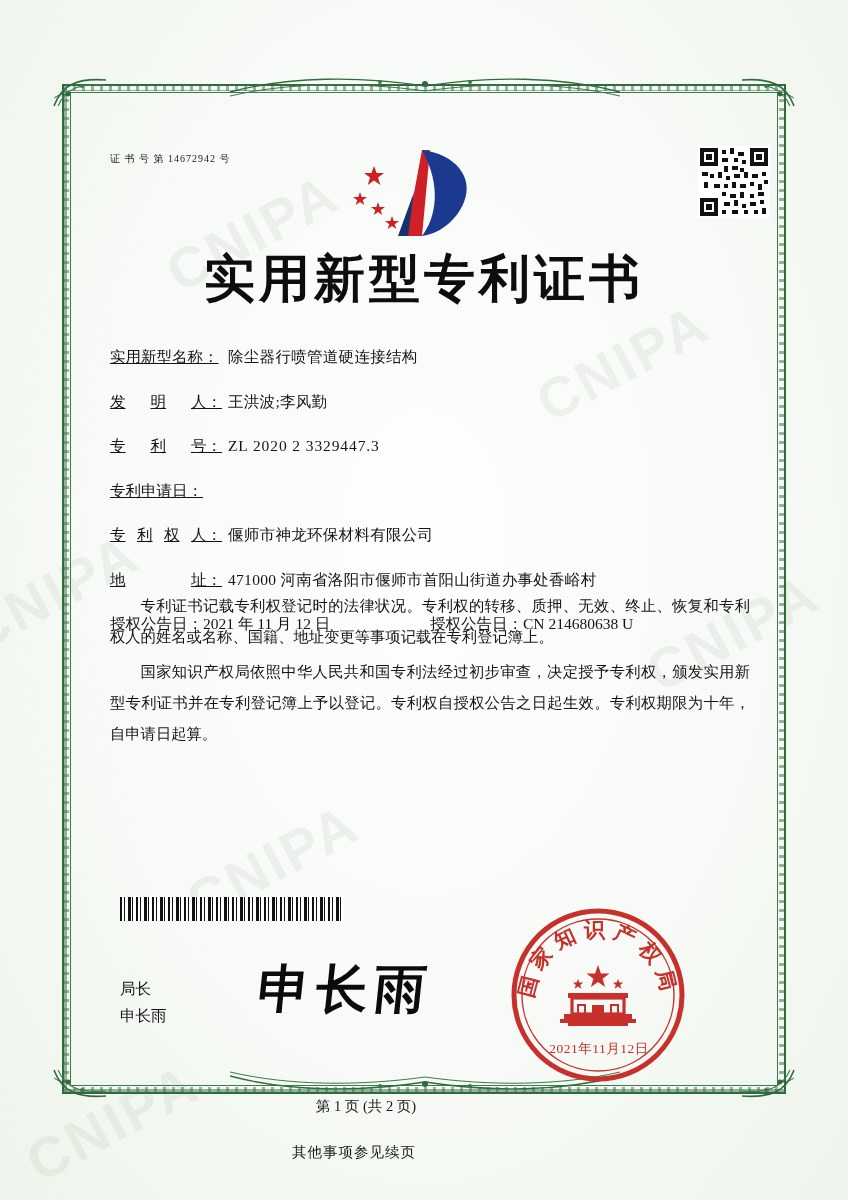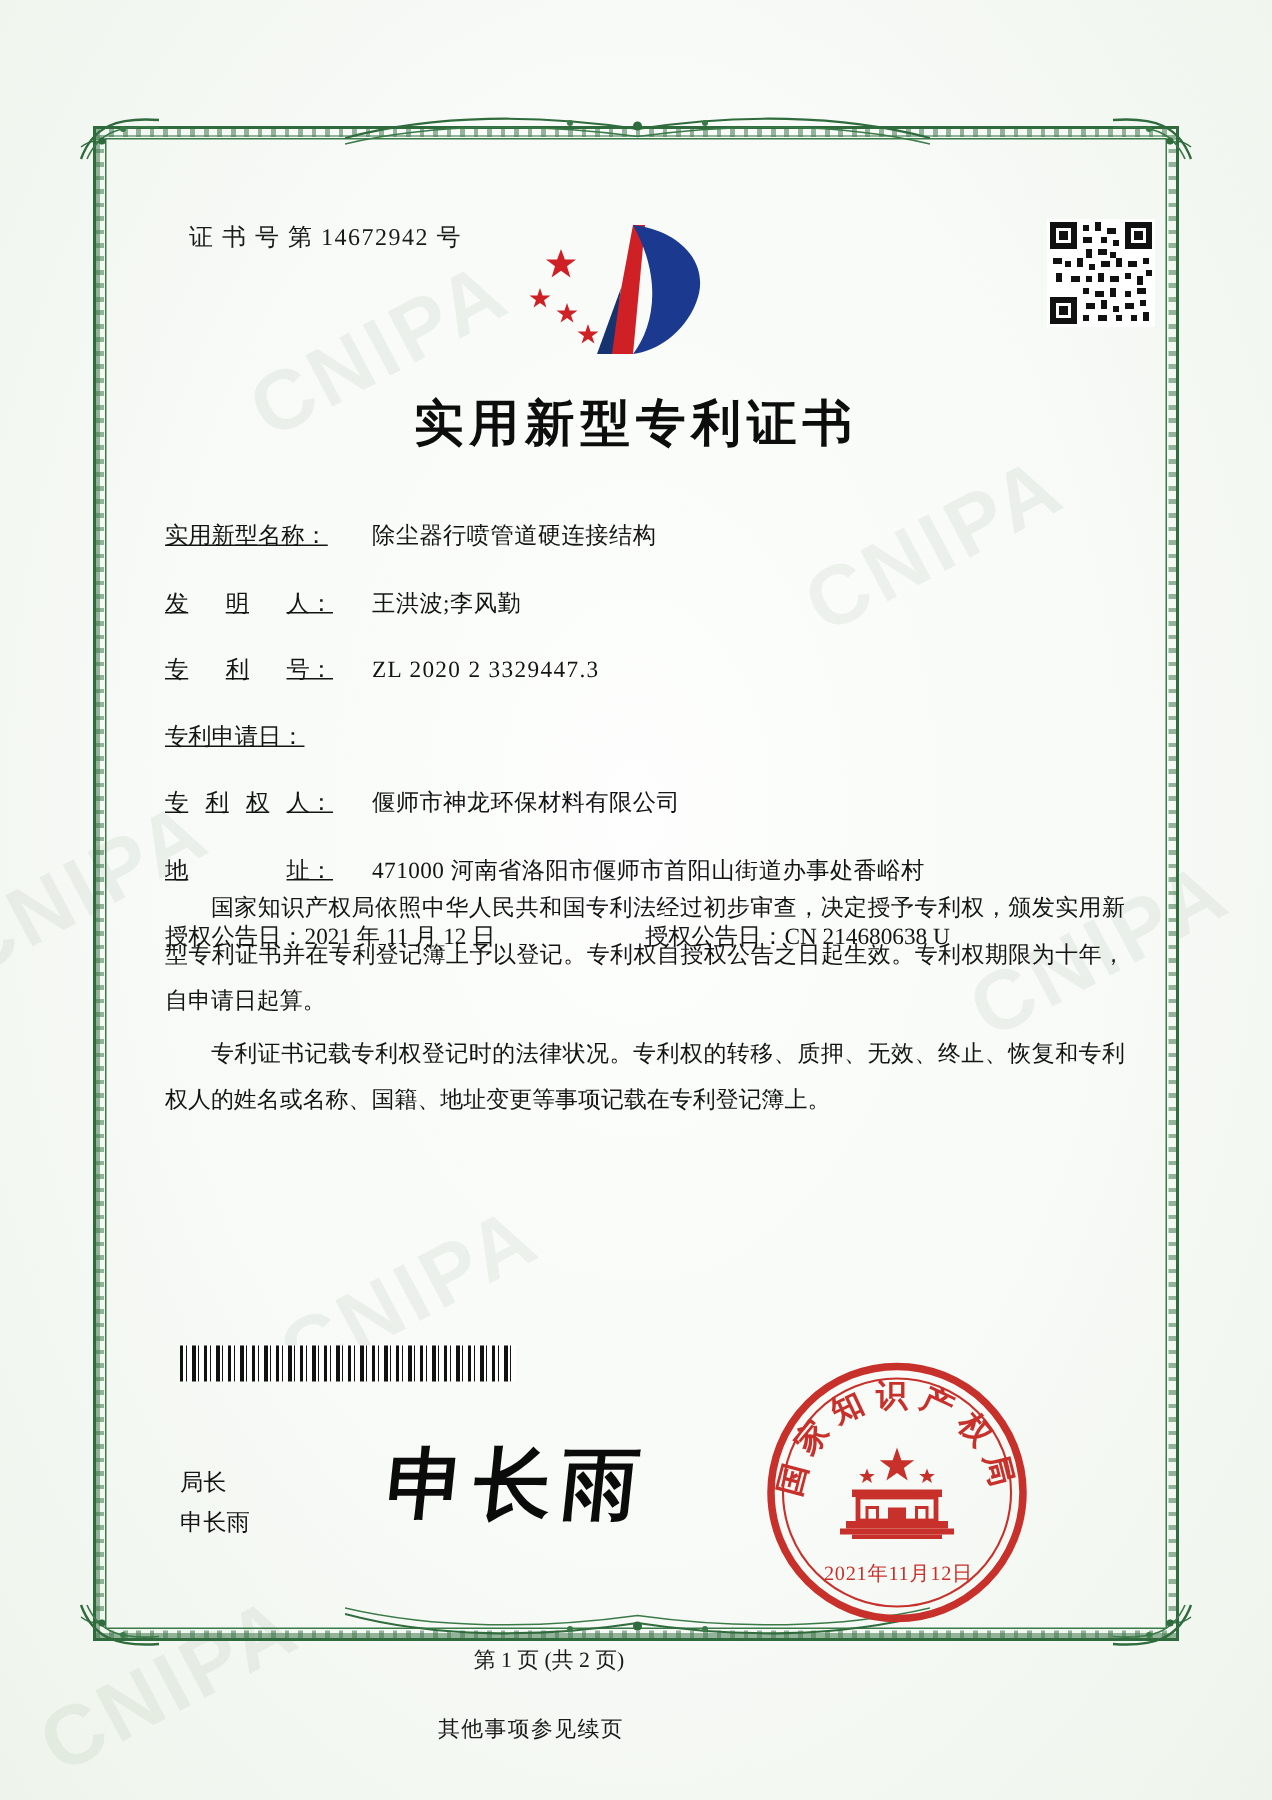--- a/index.html
+++ b/index.html
@@ -99,24 +99,24 @@
 
   
   .content {
     position: absolute;
     left: 96px;
     top: 110px;
     width: 656px;
   }
 
   .cert-no {
-    font-size: 16px;
+    font-size: 10px;
     letter-spacing: 1px;
     color: #1a1a1a;
-    margin-left: 22px;
+    margin-left: 6px;
     text-align: center;
   }
 
   .emblem {
     position: absolute;
     left: 352px;
     top: 140px;
     width: 132px;
     height: 108px;
   }
@@ -125,24 +125,24 @@
     position: absolute;
     right: 78px;
     top: 146px;
     width: 72px;
     height: 72px;
   }
 
   .main-title {
     position: absolute;
     left: 0;
-    top: 150px;
+    top: 135px;
     width: 656px;
     text-align: center;
-    font-size: 33px;
+    font-size: 51px;
     font-weight: 700;
     letter-spacing: 4px;
     color: #0d0d0d;
     font-family: "DejaVu Serif", "Liberation Serif", serif;
   }
 
   .fields {
     position: absolute;
     left: 14px;
     top: 237px;
@@ -164,21 +164,20 @@
   .fld-label.spread {
     display: flex;
     justify-content: space-between;
     padding-right: 6px;
     box-sizing: border-box;
   }
   .fld-label.spread > span { display: inline-block; }
   .fld-value {
     flex: 1;
     letter-spacing: .3px;
-    margin-left: 20px;
   }
   .fld-value.mono-sp { letter-spacing: .9px; }
 
   .pub-row {
     display: flex;
     align-items: baseline;
     font-size: 15.5px;
     margin-bottom: 23.5px;
   }
   .pub-left { width: 320px; flex: 0 0 320px; }
@@ -480,22 +479,22 @@
           <span>授权公告日：</span><span>2021 年 11 月 12 日</span>
         </div>
         <div class="pub-right">
           <span>授权公告日：</span><span>CN 214680638 U</span>
         </div>
       </div>
 
     </div>
 
     <div class="paras">
+      <p>专利证书记载专利权登记时的法律状况。专利权的转移、质押、无效、终止、恢复和专利权人的姓名或名称、国籍、地址变更等事项记载在专利登记簿上。</p>
       <p>国家知识产权局依照中华人民共和国专利法经过初步审查，决定授予专利权，颁发实用新型专利证书并在专利登记簿上予以登记。专利权自授权公告之日起生效。专利权期限为十年，自申请日起算。</p>
-      <p>专利证书记载专利权登记时的法律状况。专利权的转移、质押、无效、终止、恢复和专利权人的姓名或名称、国籍、地址变更等事项记载在专利登记簿上。</p>
     </div>
 
   </div>
 
   <div class="barcode"></div>
 
   <div class="sig-label">
     <div>局长</div>
     <div>申长雨</div>
   </div>

